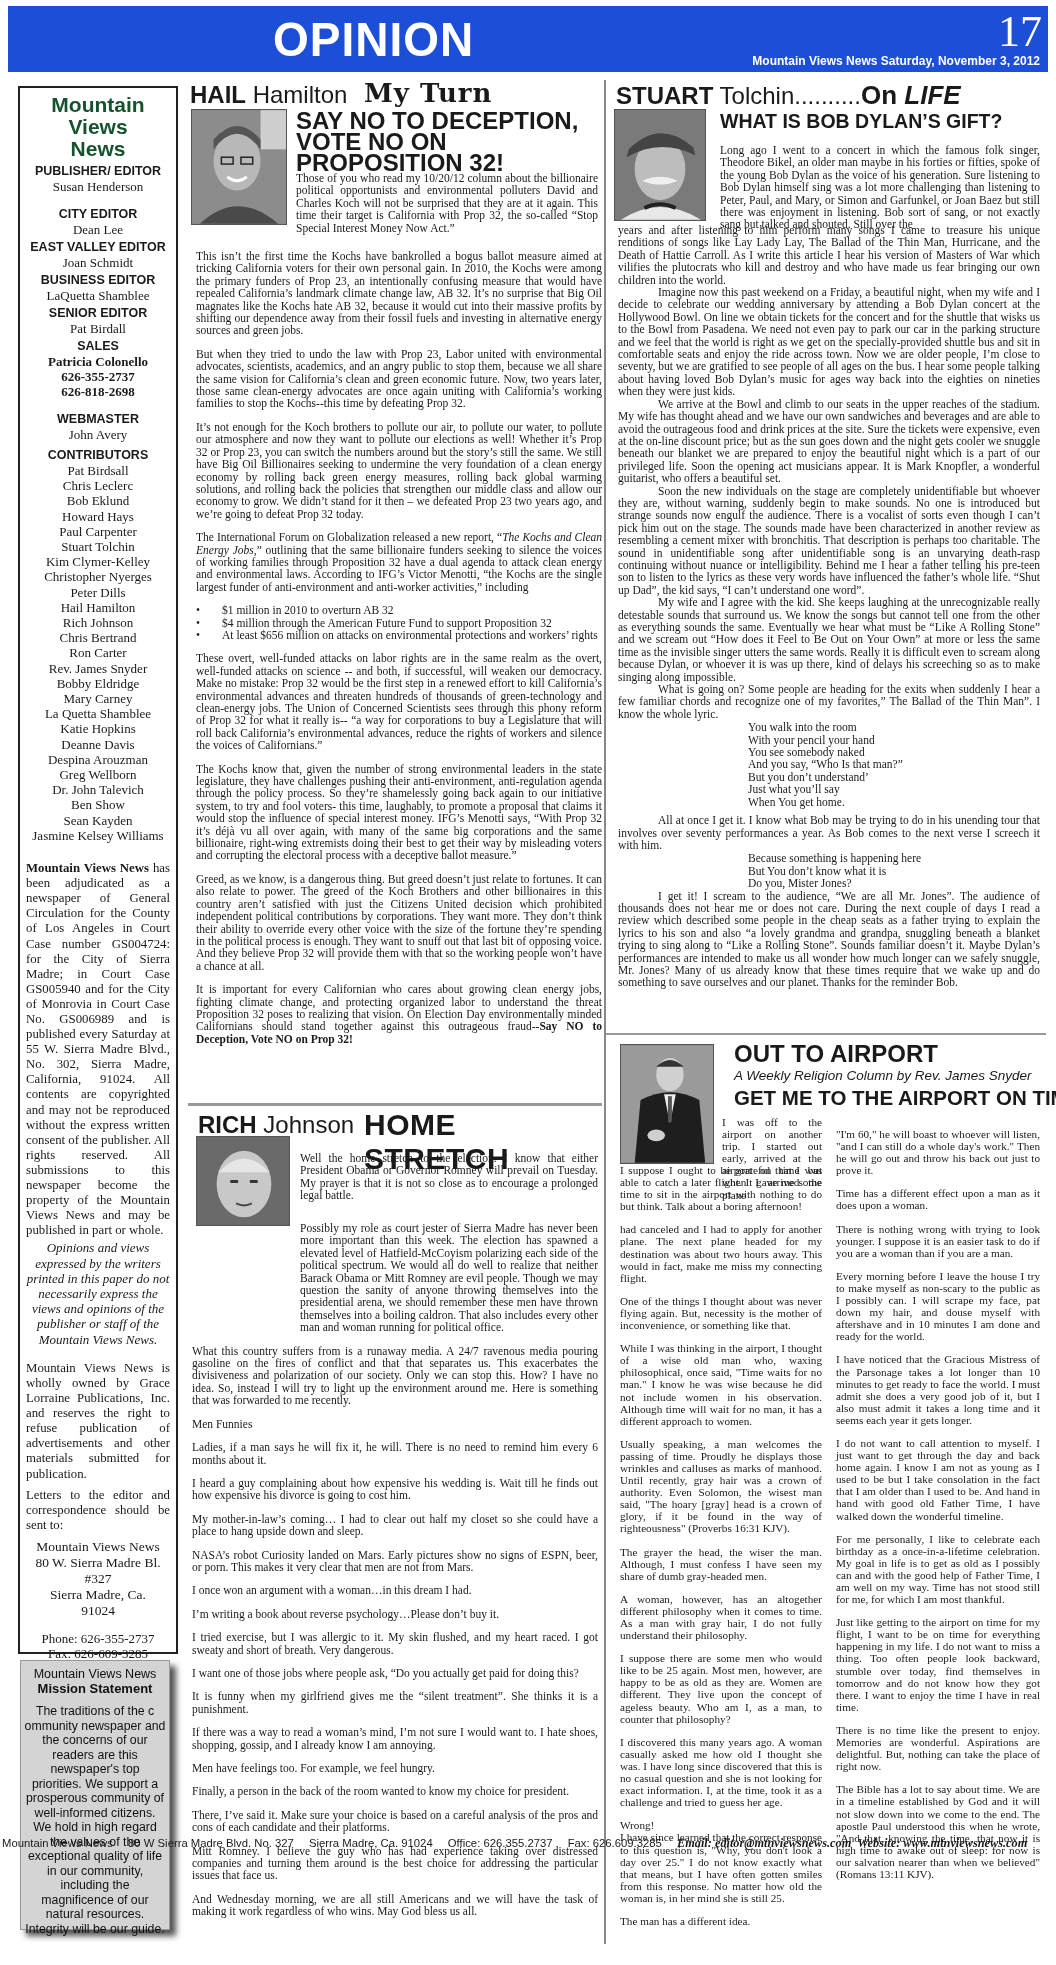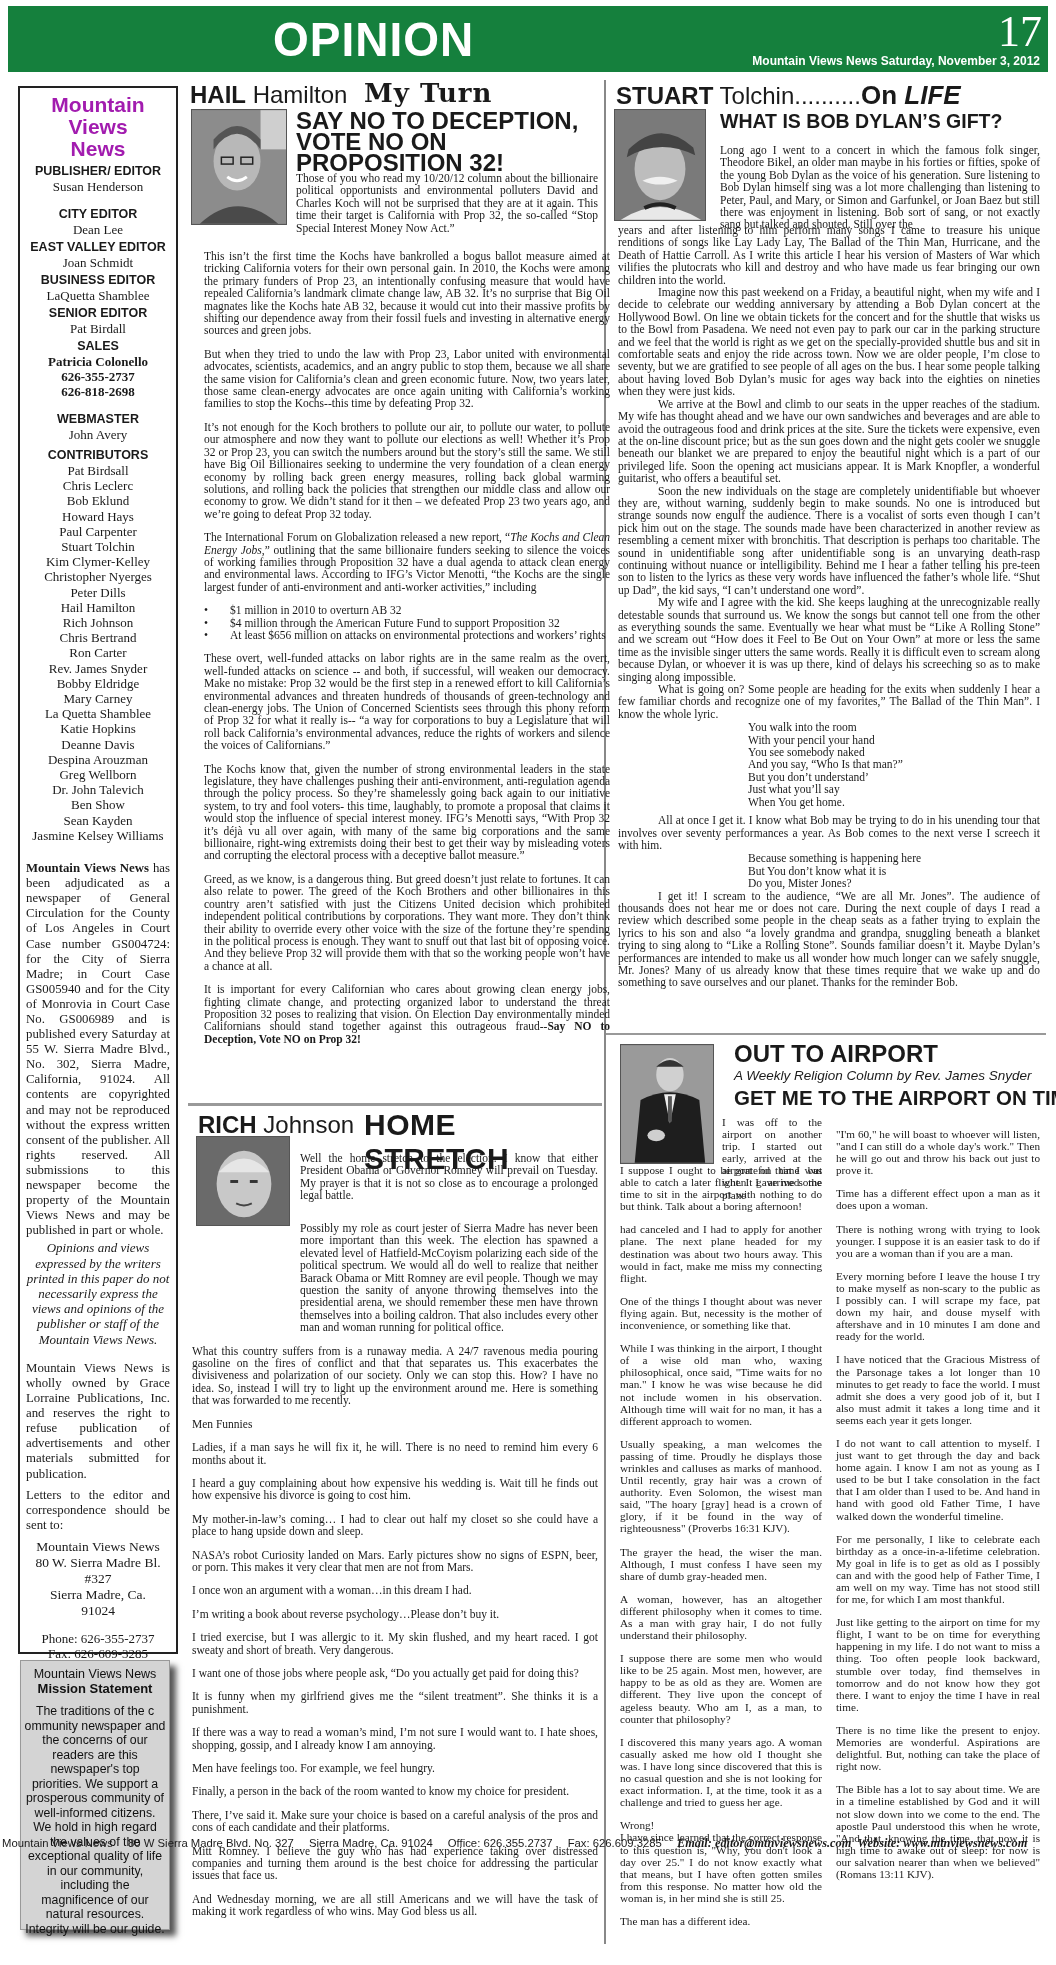--- a/index.html
+++ b/index.html
@@ -1,26 +1,26 @@
 <!DOCTYPE html>
 <html><head>
 <meta charset="utf-8">
 <style>
   * { box-sizing: border-box; margin: 0; padding: 0; }
   html, body { width: 1056px; height: 1965px; background: #fff; overflow: hidden; }
   body { position: relative; font-family: "Liberation Serif", "DejaVu Serif", serif; color: #1a1a1a; }
 
-  .masthead { position: absolute; left: 8px; top: 6px; width: 1040px; height: 66px; background: #15803d; color: #fff; }
+  .masthead { position: absolute; left: 8px; top: 6px; width: 1040px; height: 66px; background: #1d4ed8; color: #fff; }
   .masthead .section { position: absolute; left: 265px; top: 6px; font-family: "Liberation Sans", sans-serif; font-weight: bold; font-size: 46px; letter-spacing: 1px; transform: scaleY(1.05); }
   .masthead .pagenum { position: absolute; right: 6px; top: 0px; font-family: "Liberation Serif", serif; font-size: 44px; }
   .masthead .dateline { position: absolute; right: 8px; bottom: 4px; font-family: "Liberation Sans", sans-serif; font-size: 12px; font-weight: bold; }
 
   
   .staffbox { position: absolute; left: 18px; top: 86px; width: 160px; height: 1568px; border: 2px solid #222; text-align: center; padding: 6px 4px; }
-  .staffbox .paper-name { font-family: "Liberation Sans", sans-serif; font-weight: bold; font-size: 21px; line-height: 22px; color: #a21caf; margin-bottom: 4px; }
+  .staffbox .paper-name { font-family: "Liberation Sans", sans-serif; font-weight: bold; font-size: 21px; line-height: 22px; color: #14532d; margin-bottom: 4px; }
   .staffbox .role { font-family: "Liberation Sans", sans-serif; font-weight: bold; font-size: 12.5px; line-height: 15px; margin-top: 3px; }
   .staffbox .person { font-size: 13px; line-height: 15px; }
   .staffbox .person.bold { font-weight: bold; }
   .staffbox .gap { height: 10px; }
   .staffbox .contrib { font-size: 13px; line-height: 15.2px; }
   .staffbox .legal { text-align: justify; font-size: 12.8px; line-height: 15.1px; margin-top: 18px; padding: 0 2px; }
   .staffbox .legal b { font-weight: bold; }
   .staffbox .disclaimer { font-style: italic; font-size: 13px; line-height: 15.2px; text-align: center; margin-top: 2px; }
   .staffbox .owner { text-align: justify; font-size: 12.8px; line-height: 15.1px; margin-top: 14px; padding: 0 2px; }
   .staffbox .letters { text-align: justify; font-size: 12.8px; line-height: 15.1px; margin-top: 6px; padding: 0 2px; }
@@ -47,21 +47,21 @@
   .body-text li { padding-left: 0; }
   .body-text li::before { content: "•"; display: inline-block; width: 26px; }
 
   
   .hamilton { position: absolute; left: 188px; top: 80px; width: 410px; }
   .hamilton .byline { position: absolute; left: 2px; top: 2px; }
   .hamilton .col-title { position: absolute; left: 176px; top: -2px; font-family: "DejaVu Serif", serif; font-weight: bold; font-size: 26px; letter-spacing: 1px; }
   .hamilton .photo { left: 3px; top: 29px; width: 96px; height: 116px; }
   .hamilton .headline { position: absolute; left: 108px; top: 30px; width: 300px; font-family: "Liberation Sans", sans-serif; font-weight: bold; font-size: 24px; line-height: 21px; }
   .hamilton .intro { position: absolute; left: 108px; top: 92px; width: 302px; }
-  .hamilton .rest { position: absolute; left: 16px; top: 170px; width: 406px; }
+  .hamilton .rest { position: absolute; left: 8px; top: 170px; width: 406px; }
 
   .hrule { position: absolute; height: 3px; background: #999; }
 
   
   .johnson { position: absolute; left: 188px; top: 1108px; width: 410px; }
   .johnson .byline { position: absolute; left: 10px; top: 4px; }
   .johnson .col-title { position: absolute; left: 176px; top: 0px; font-family: "Liberation Sans", sans-serif; font-weight: bold; font-size: 30px; letter-spacing: 0.5px; }
   .johnson .photo { left: 8px; top: 28px; width: 94px; height: 90px; }
   .johnson .intro { position: absolute; left: 112px; top: 44px; width: 298px; }
   .johnson .rest { position: absolute; left: 4px; top: 154px; width: 406px; }

